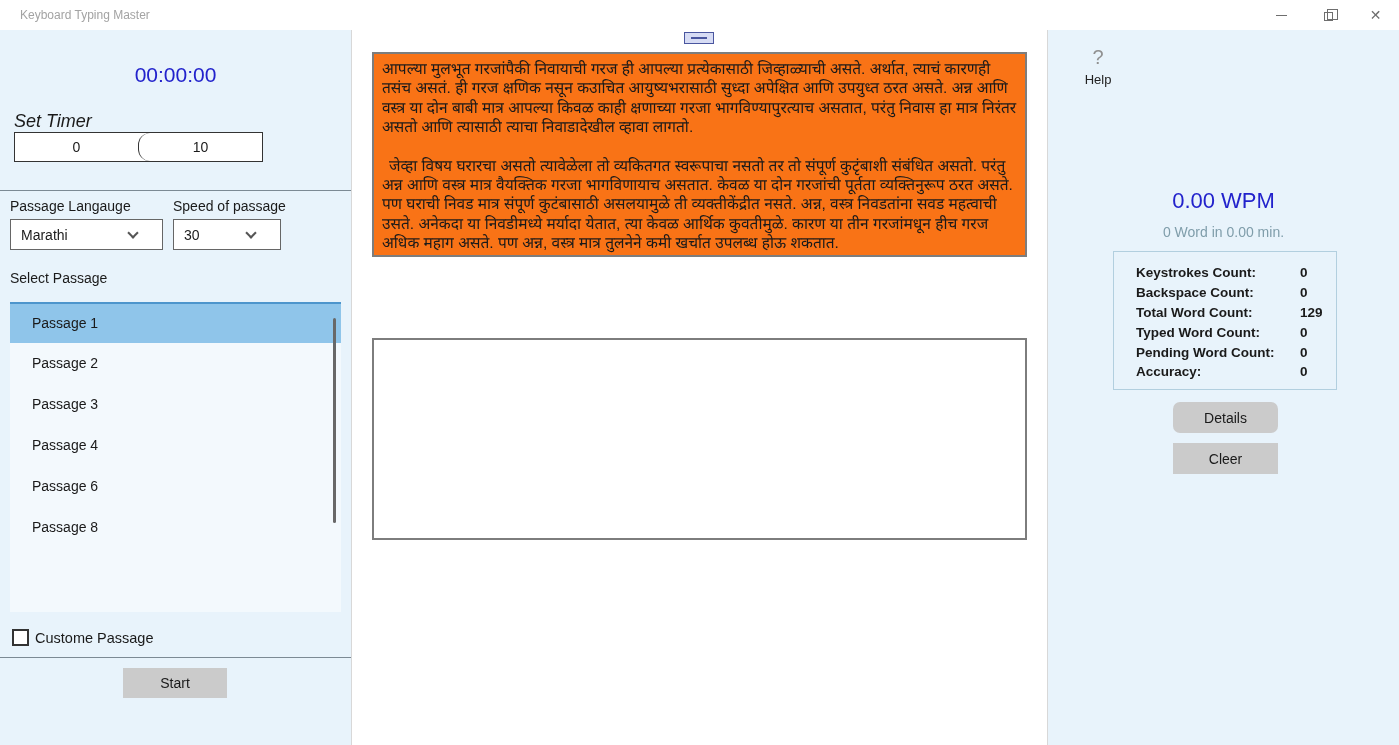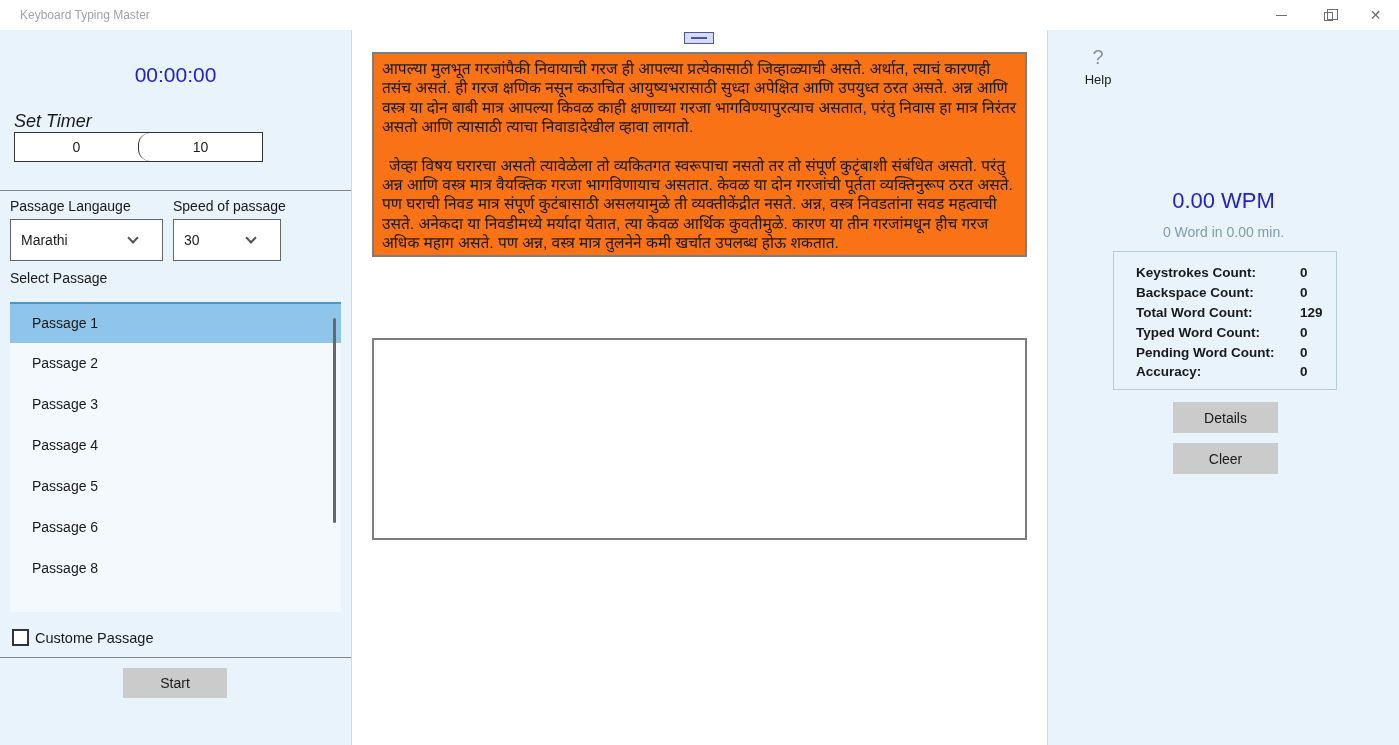--- a/index.html
+++ b/index.html
@@ -22,21 +22,21 @@
   .timer-label { position:absolute; top:13px; left:0; width:100%; text-align:center; font-size:14px; }
   .timer-value { position:absolute; top:33px; left:0; width:100%; text-align:center; font-size:21px; color:var(--accent,#2222cc); }
   .settimer-label { position:absolute; left:14px; top:81px; font-size:18px;font-style:italic; }
   .timer-inputs { position:absolute; left:14px; top:102px; width:249px; height:30px; border:1px solid #333; background:#fff; display:flex; }
   .timer-cell { flex:1; text-align:center; line-height:28px; font-size:14px; background:#fff; }
   .timer-cell.second { border-left:1px solid #333;border-radius:12px; }
   .sep { position:absolute; left:0; width:351px; height:1px; background:#7c8a94; }
   .sep1 { top:160px; } .sep2 { top:627px; }
   .lang-label { position:absolute; left:10px; top:168px; font-size:14px; }
   .speed-label { position:absolute; left:173px; top:168px; font-size:14px; }
-  .select { position:absolute; top:189px; height:42px; border:1px solid #666; background:#fff;
+  .select { position:absolute; top:189px; height:31px; border:1px solid #666; background:#fff;
     display:flex; align-items:center; justify-content:space-between; padding:0 25px 0 10px; font-size:14px; cursor:default; }
   .lang-select { left:10px; width:153px; }
   .speed-select { left:173px; width:108px; }
   .chev { width:8px; height:8px; border-right:2px solid #555; border-bottom:2px solid #555; transform:rotate(45deg); margin-top:-4px; }
   .selpass-label { position:absolute; left:10px; top:240px; font-size:14px; }
   .passage-list { position:absolute; left:10px; top:272px; width:331px; height:310px; background:#f3f9fd; overflow:hidden; }
   .pitem { height:41px; line-height:41px; padding-left:22px; font-size:14px; color:#1a1a1a; cursor:default; }
   .pitem.selected { background:var(--selection,#8fc5ea); border-top:2px solid var(--selection-border,#4d95cc); line-height:39px; }
   .list-scrollbar { position:absolute; right:5px; top:16px; width:3px; height:205px; background:#686868; border-radius:2px; }
   .custom-row { position:absolute; left:12px; top:599px; display:flex; align-items:flex-end; gap:6px; }
@@ -61,21 +61,21 @@
   
   .rightpanel { position:absolute; left:1048px; top:30px; width:351px; height:715px; background:var(--panel-bg,#e8f3fb); }
   .help { position:absolute; left:32px; top:14px; width:36px; text-align:center; cursor:default; }
   .help-q { display:block; font-size:20px; color:#909090; line-height:26px; }
   .help-label { display:block; font-size:13px; color:#222; margin-top:2px; }
   .wpm { position:absolute; top:158px; left:0; width:100%; text-align:center; font-size:22px; color:var(--accent,#2222cc); }
   .wpm-sub { position:absolute; top:194px; left:0; width:100%; text-align:center; font-size:14px; color:var(--subtitle,#7f9daa); }
   .stats-box { position:absolute; left:65px; top:221px; width:224px; height:139px; border:1px solid #b2cfdf; padding-top:11px; }
   .stat-row { height:19.8px; padding-left:22px; font-size:13.5px; display:flex; align-items:center;font-weight:bold; }
   .stat-label { width:164px; }
-  .details { position:absolute; left:125px; top:372px; width:105px; height:31px; }
+  .details { position:absolute; left:125px; top:372px; width:105px; height:31px;border-radius:7px; }
   .cleer { position:absolute; left:125px; top:413px; width:105px; height:31px; }
 </style>
 </head>
 <body>
 
 <div class="window">
 
   <div class="titlebar">
     <span class="title">Keyboard Typing Master</span>
     <div class="win-controls">
@@ -108,21 +108,20 @@
     <div class="select speed-select">
       <span>30</span>
       <span class="chev"></span>
     </div>
     <div class="selpass-label">Select Passage</div>
     <div class="passage-list">
       <div class="pitem selected">Passage 1</div>
       <div class="pitem">Passage 2</div>
       <div class="pitem">Passage 3</div>
       <div class="pitem">Passage 4</div>
-      <div class="pitem">Passage 5</div>
       <div class="pitem">Passage 6</div>
       <div class="pitem">Passage 8</div>
       <div class="list-scrollbar"></div>
     </div>
     <div class="custom-row">
       <span class="checkbox"></span>
       <span class="custom-label">Custome Passage</span>
     </div>
     <div class="sep sep2"></div>
     <button class="btn start">Start</button>

